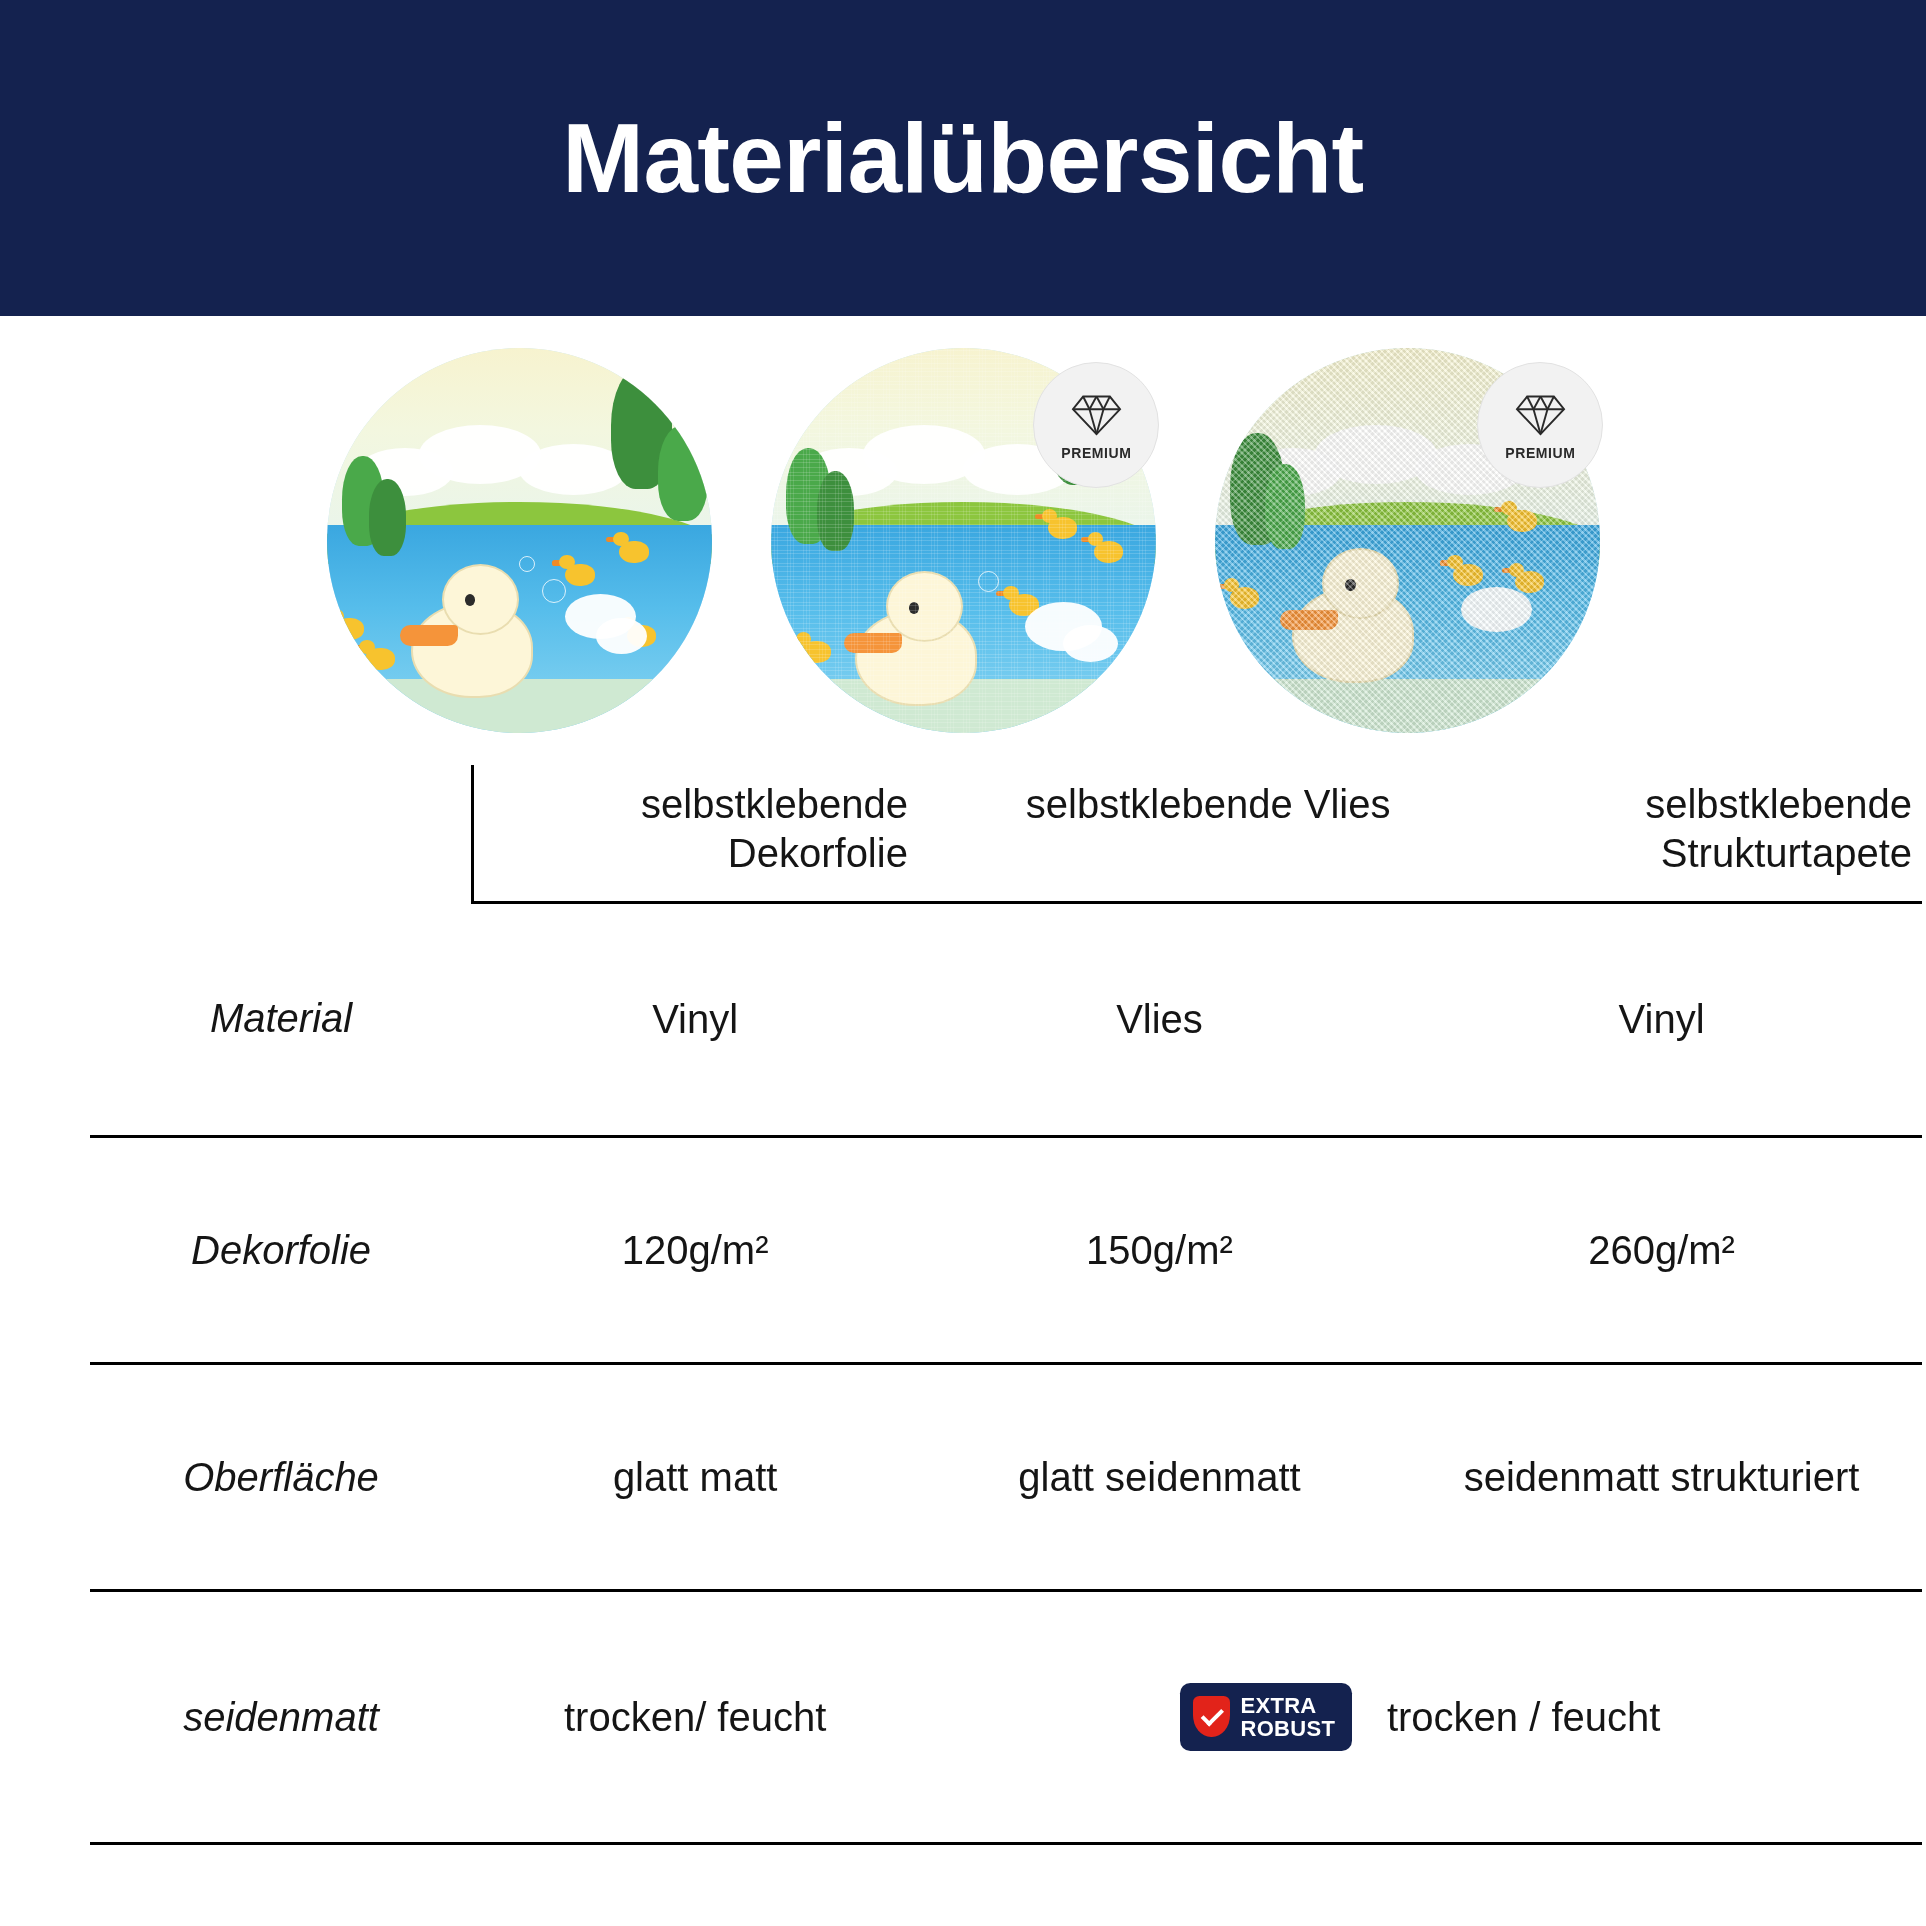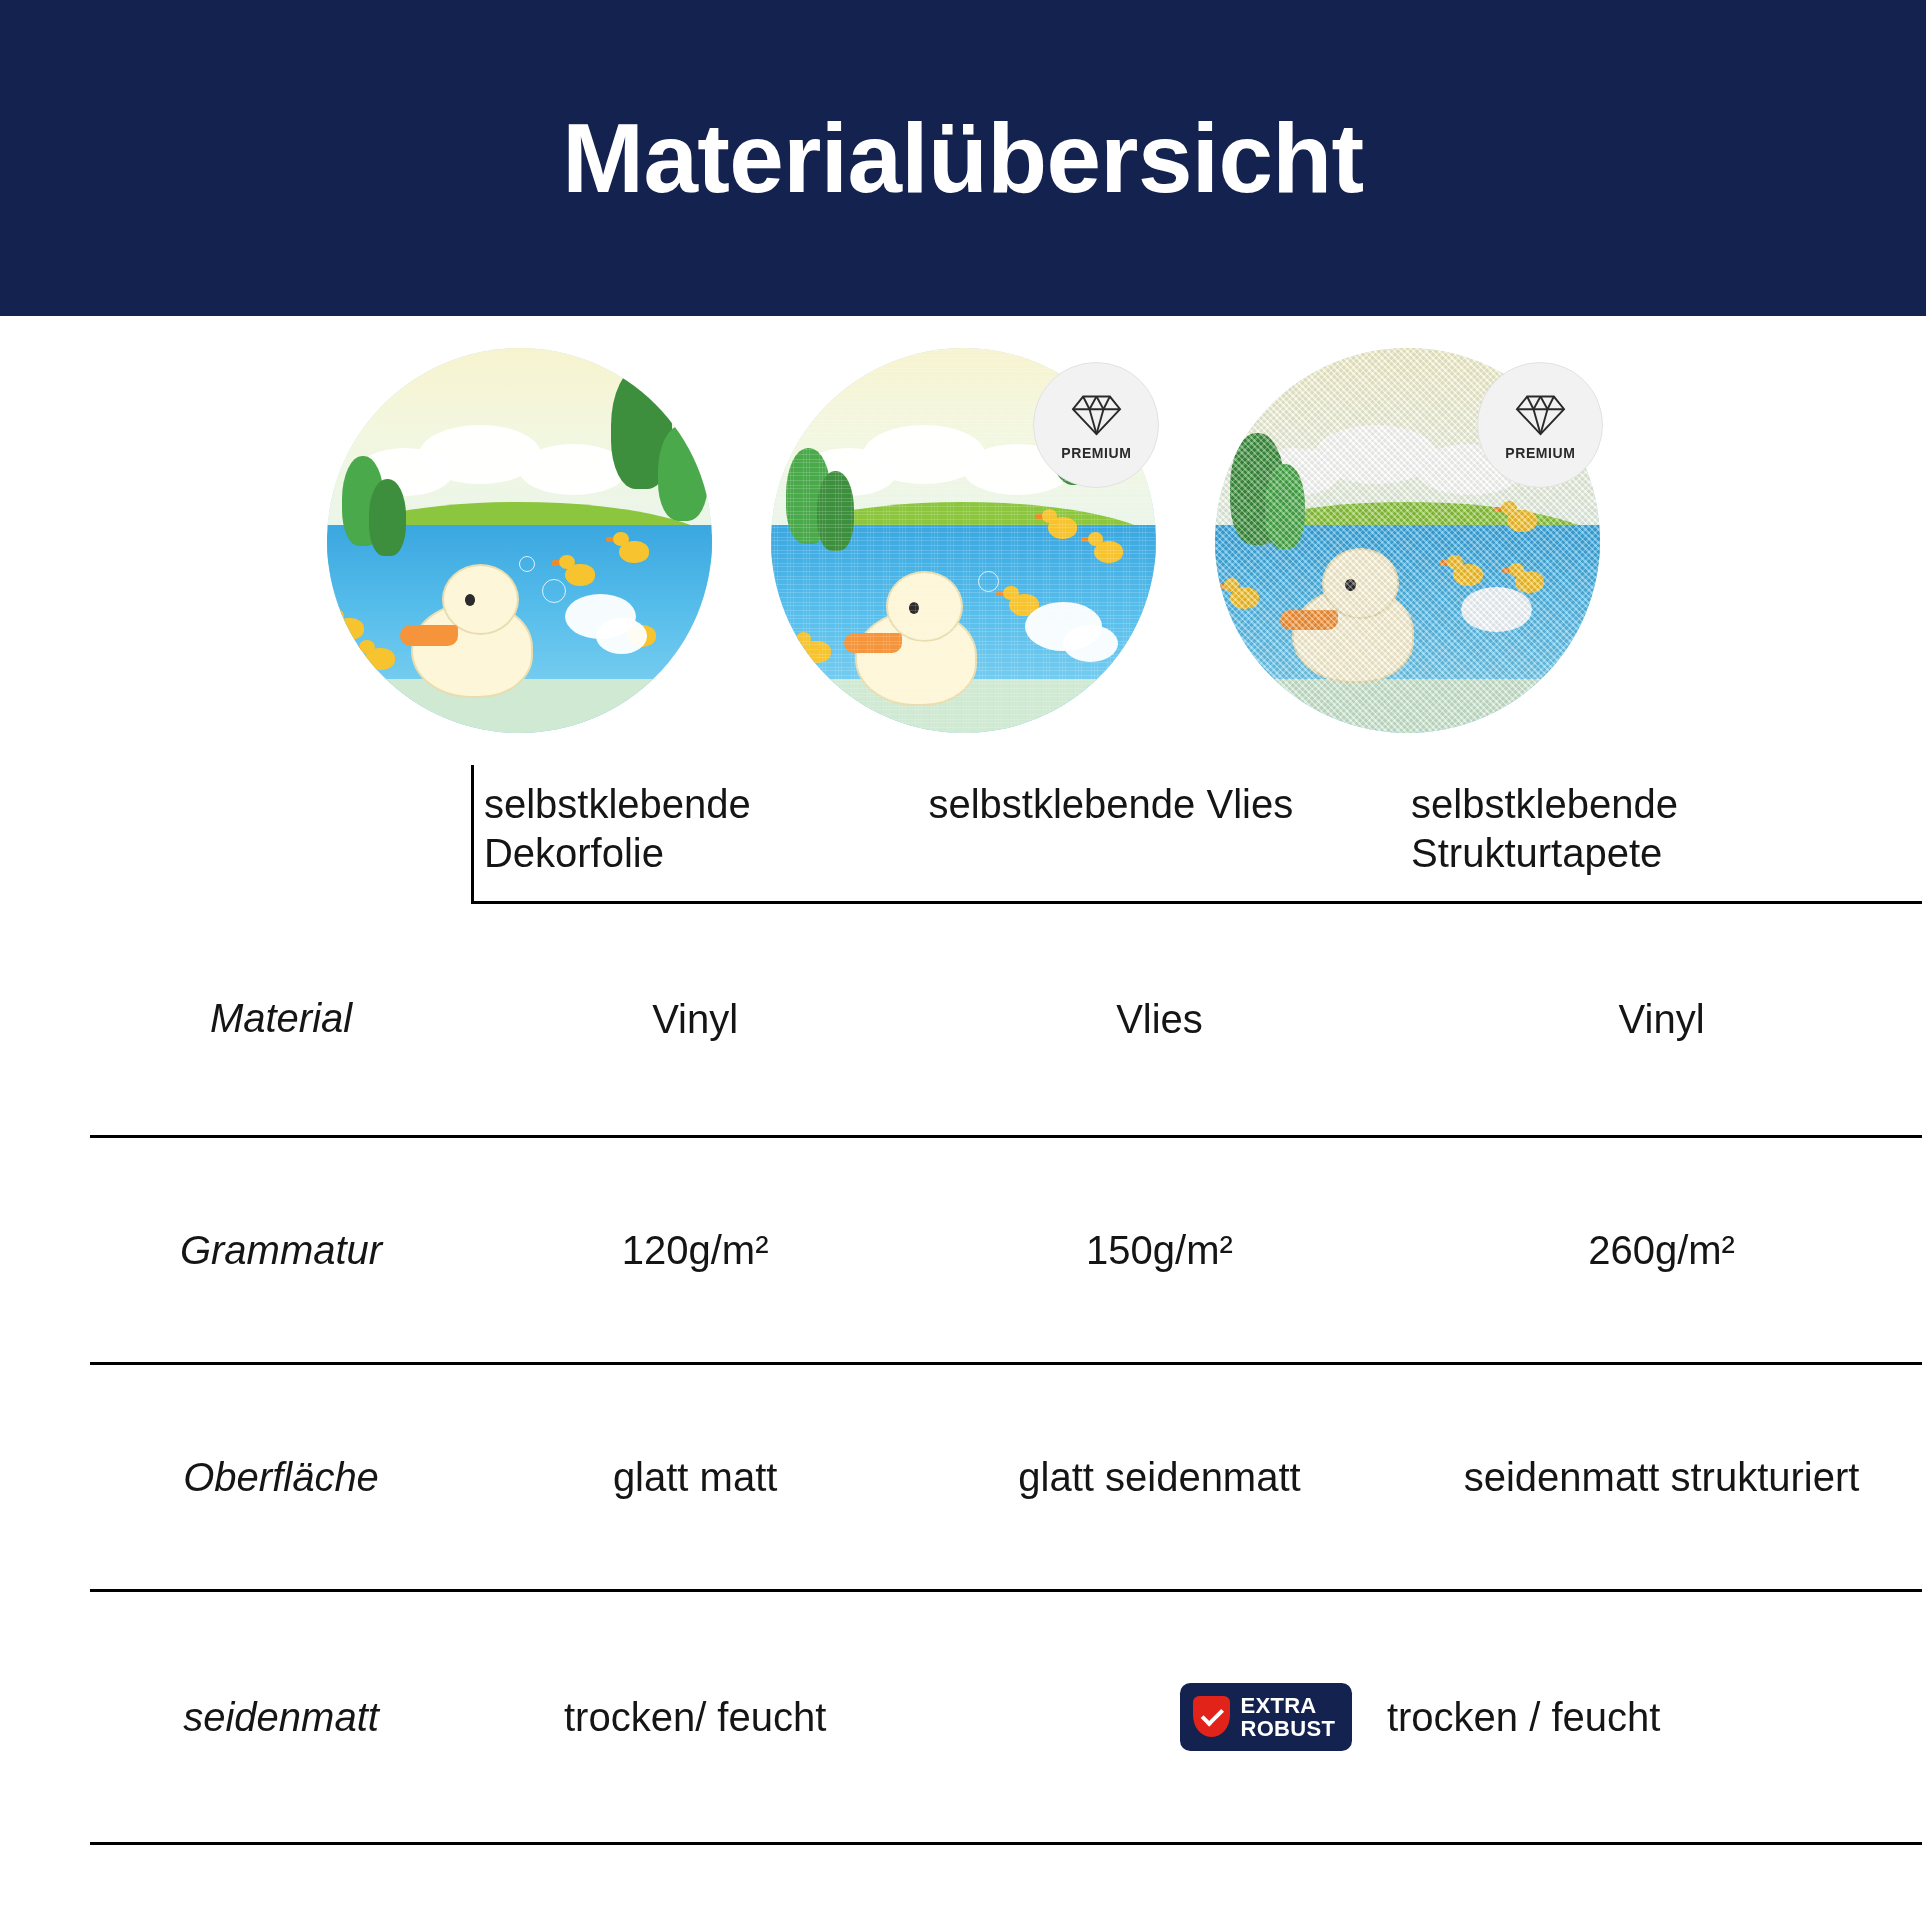--- a/index.html
+++ b/index.html
@@ -235,21 +235,21 @@
 
   tr.head td {
     border-bottom: 3.9px solid #000;
     padding-top: 15.4px;
     padding-bottom: 23px;
     vertical-align: top;
   }
   tr.head td.col-label { border-right: 3.9px solid #000; border-bottom: 0; }
   tr.head td.col-a,
   tr.head td.col-b,
-  tr.head td.col-c { text-align: left; }
+  tr.head td.col-c { text-align: right; }
 
   tr.row td { border-bottom: 3.9px solid #000; height: 186px; }
   tr.row.r-material td { height: 193px; }
   tr.last td { border-bottom: 3.9px solid #000; height: 212px; }
 
   td.wide-merge { border-right: 0; }
 
   .cell-robust {
     display: flex;
     align-items: center;
@@ -448,21 +448,21 @@
       </tr>
 
       <tr class="row r-material">
         <td class="col-label">Material</td>
         <td class="col-a">Vinyl</td>
         <td class="col-b">Vlies</td>
         <td class="col-c">Vinyl</td>
       </tr>
 
       <tr class="row">
-        <td class="col-label">Grammatur</td>
+        <td class="col-label">Dekorfolie</td>
         <td class="col-a">120g/m²</td>
         <td class="col-b">150g/m²</td>
         <td class="col-c">260g/m²</td>
       </tr>
 
       <tr class="row">
         <td class="col-label">Oberfläche</td>
         <td class="col-a">glatt matt</td>
         <td class="col-b">glatt seidenmatt</td>
         <td class="col-c">seidenmatt strukturiert</td>

